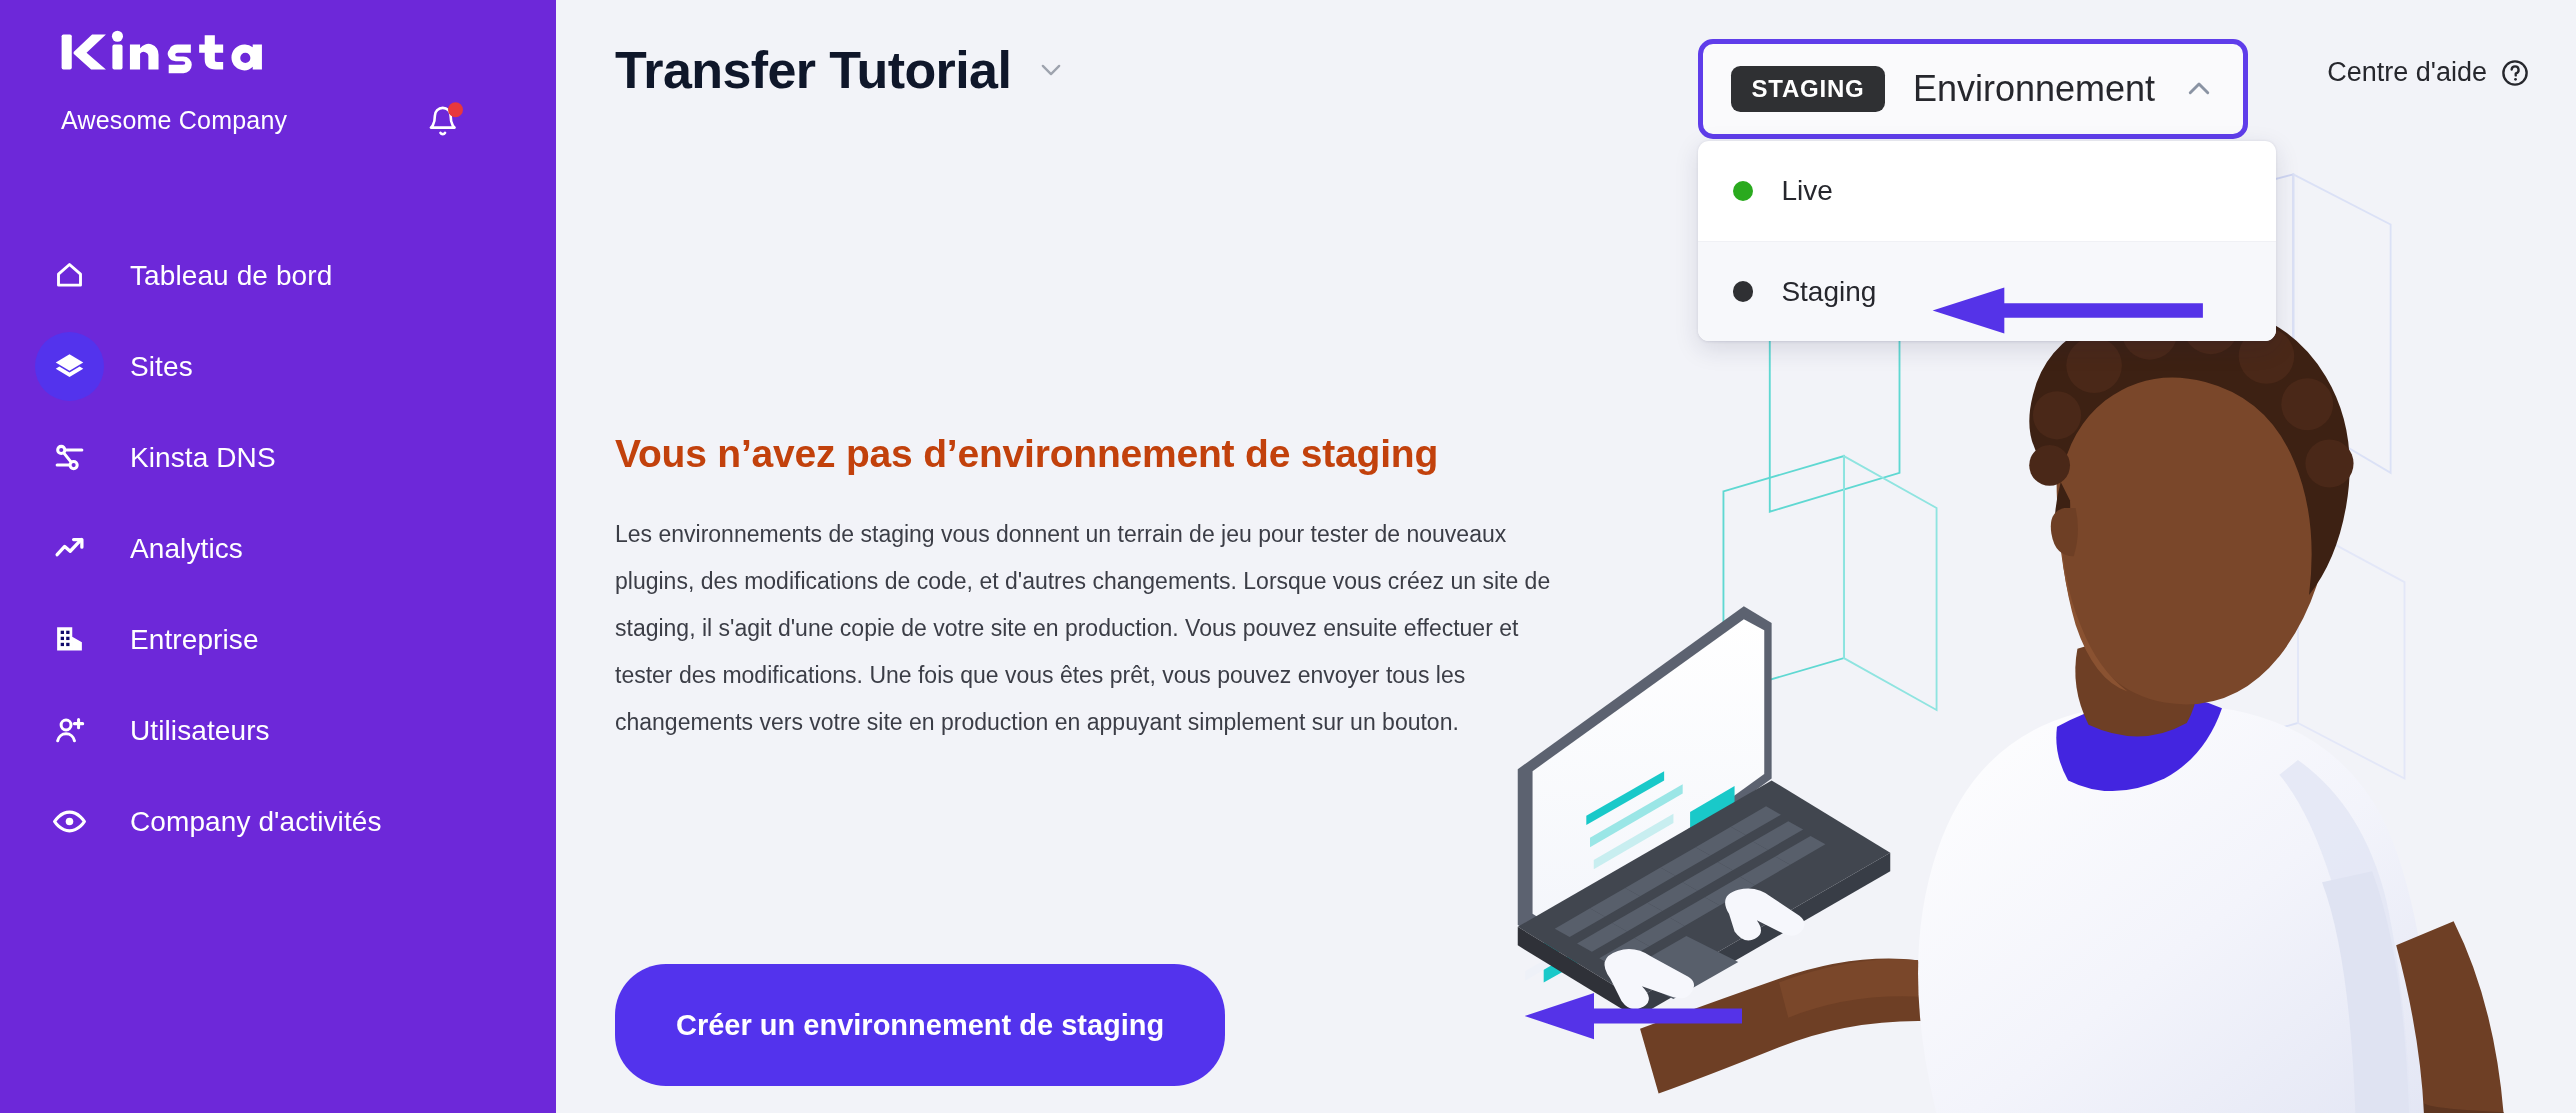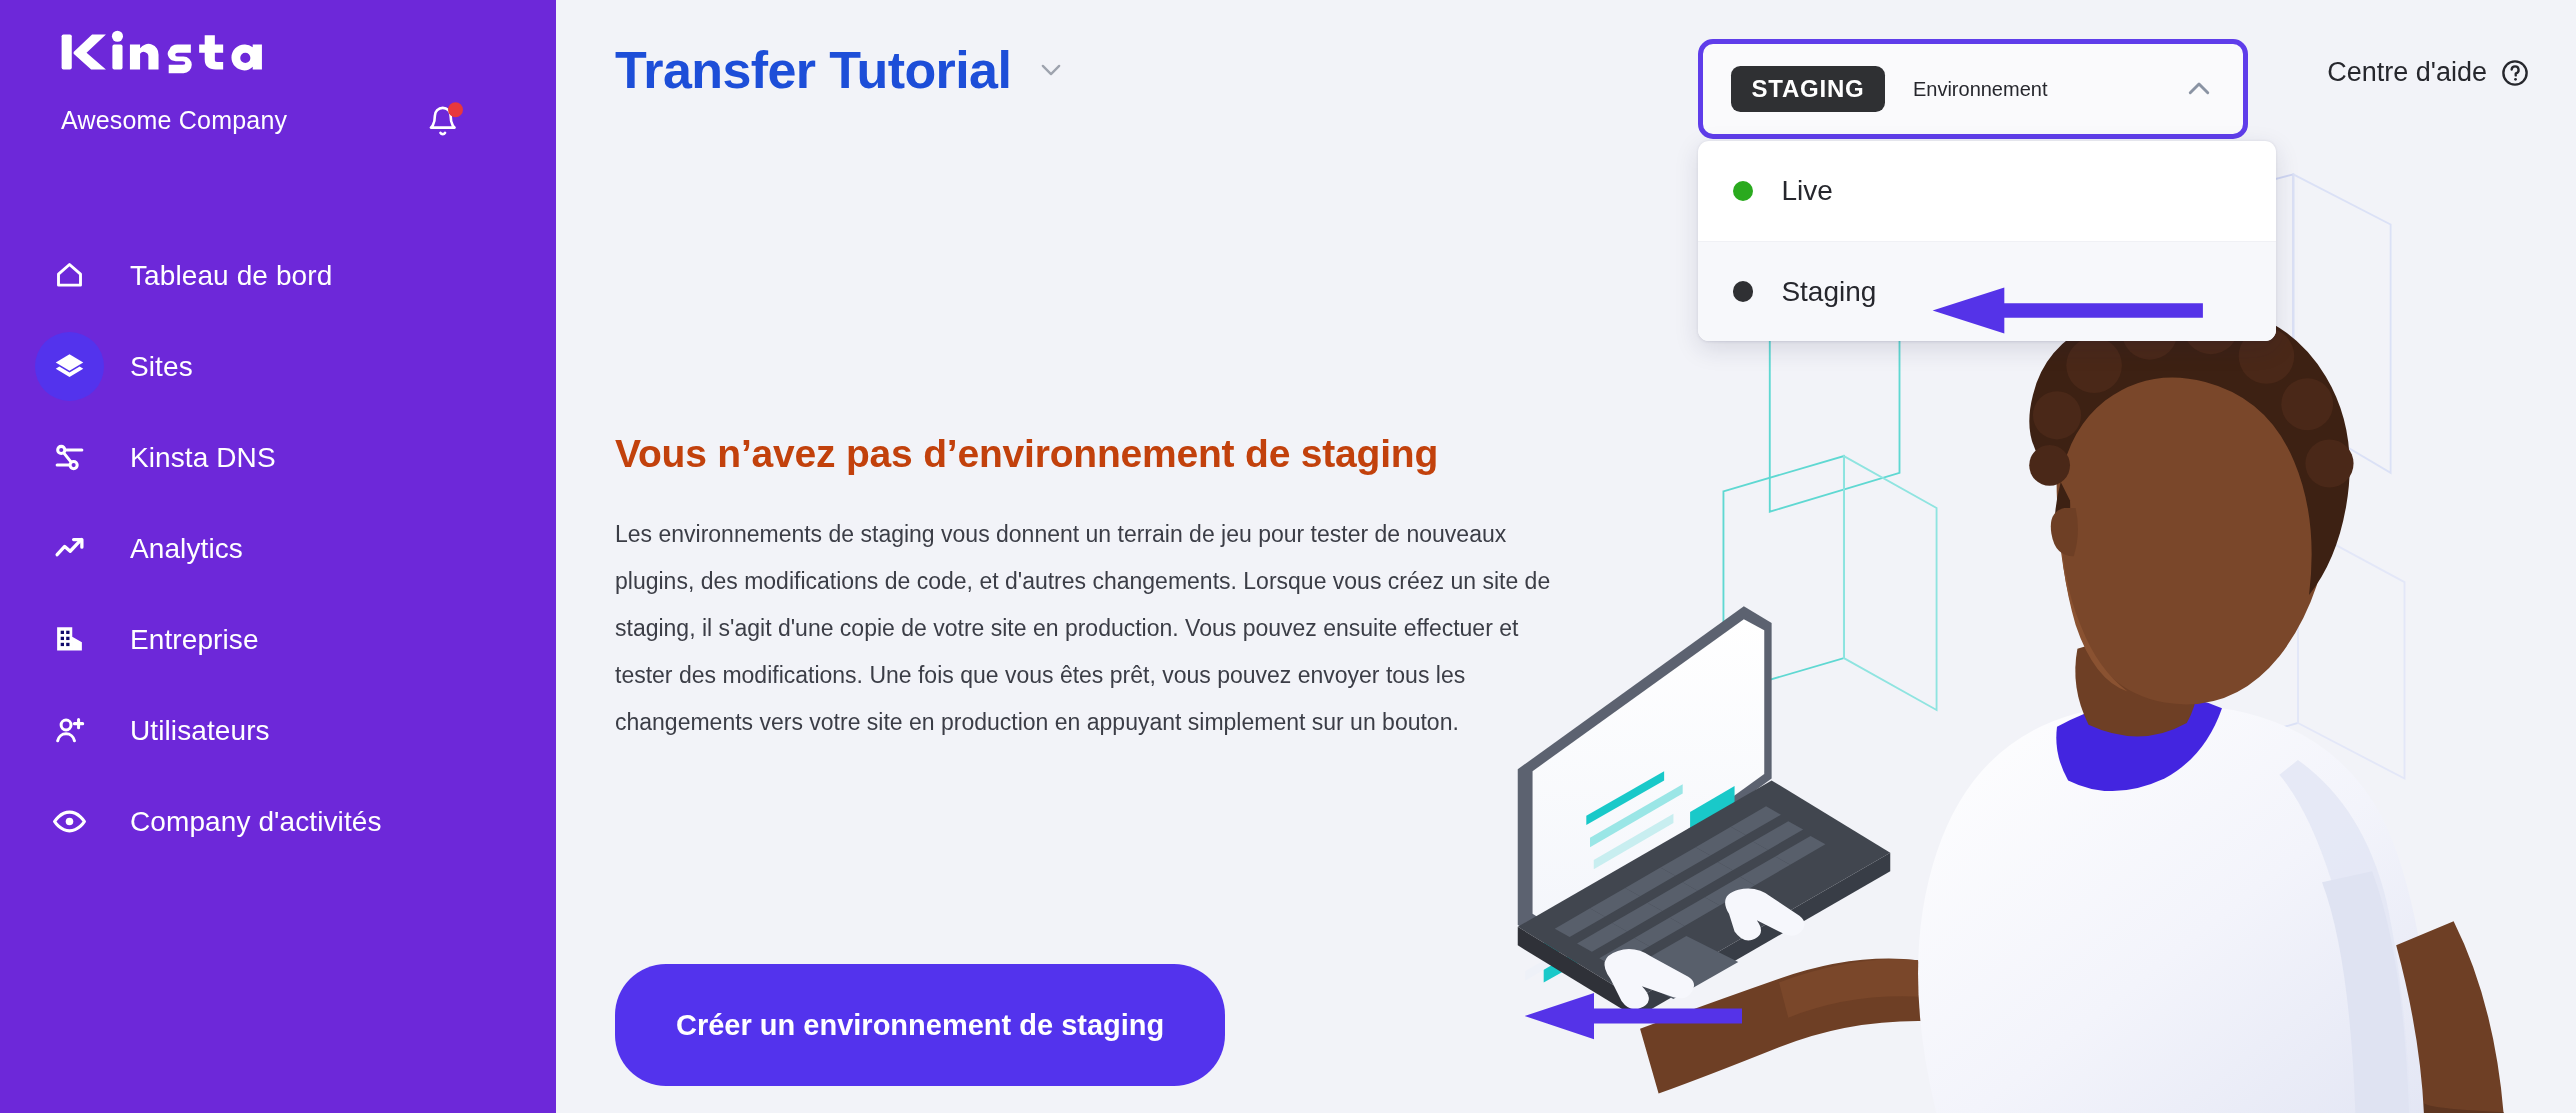--- a/index.html
+++ b/index.html
@@ -127,21 +127,21 @@
   .page-title-wrap {
     position: absolute;
     left: 59px;
     top: 44px;
     display: flex;
     align-items: center;
   }
   .page-title {
     font-size: 52px;
     font-weight: 700;
-    color: #1d4ed8;
+    color: #0f172a;
     letter-spacing: -0.6px;
     line-height: 1;
   }
   .title-caret {
     margin-left: 24px;
     width: 31.5px;
     height: 31.5px;
     display: flex;
     align-items: center;
     justify-content: center;
@@ -168,21 +168,21 @@
     color: #ffffff;
     font-size: 24px;
     font-weight: 700;
     letter-spacing: 0.8px;
     padding: 11px 20.4px;
     border-radius: 9.3px;
     line-height: 1;
   }
   .env-text {
     margin-left: 28px;
-    font-size: 20px;
+    font-size: 36px;
     color: #26272d;
     font-weight: 400;
   }
   .env-caret {
     margin-left: auto;
     width: 33px;
     height: 33px;
     display: flex;
     align-items: center;
     justify-content: center;

